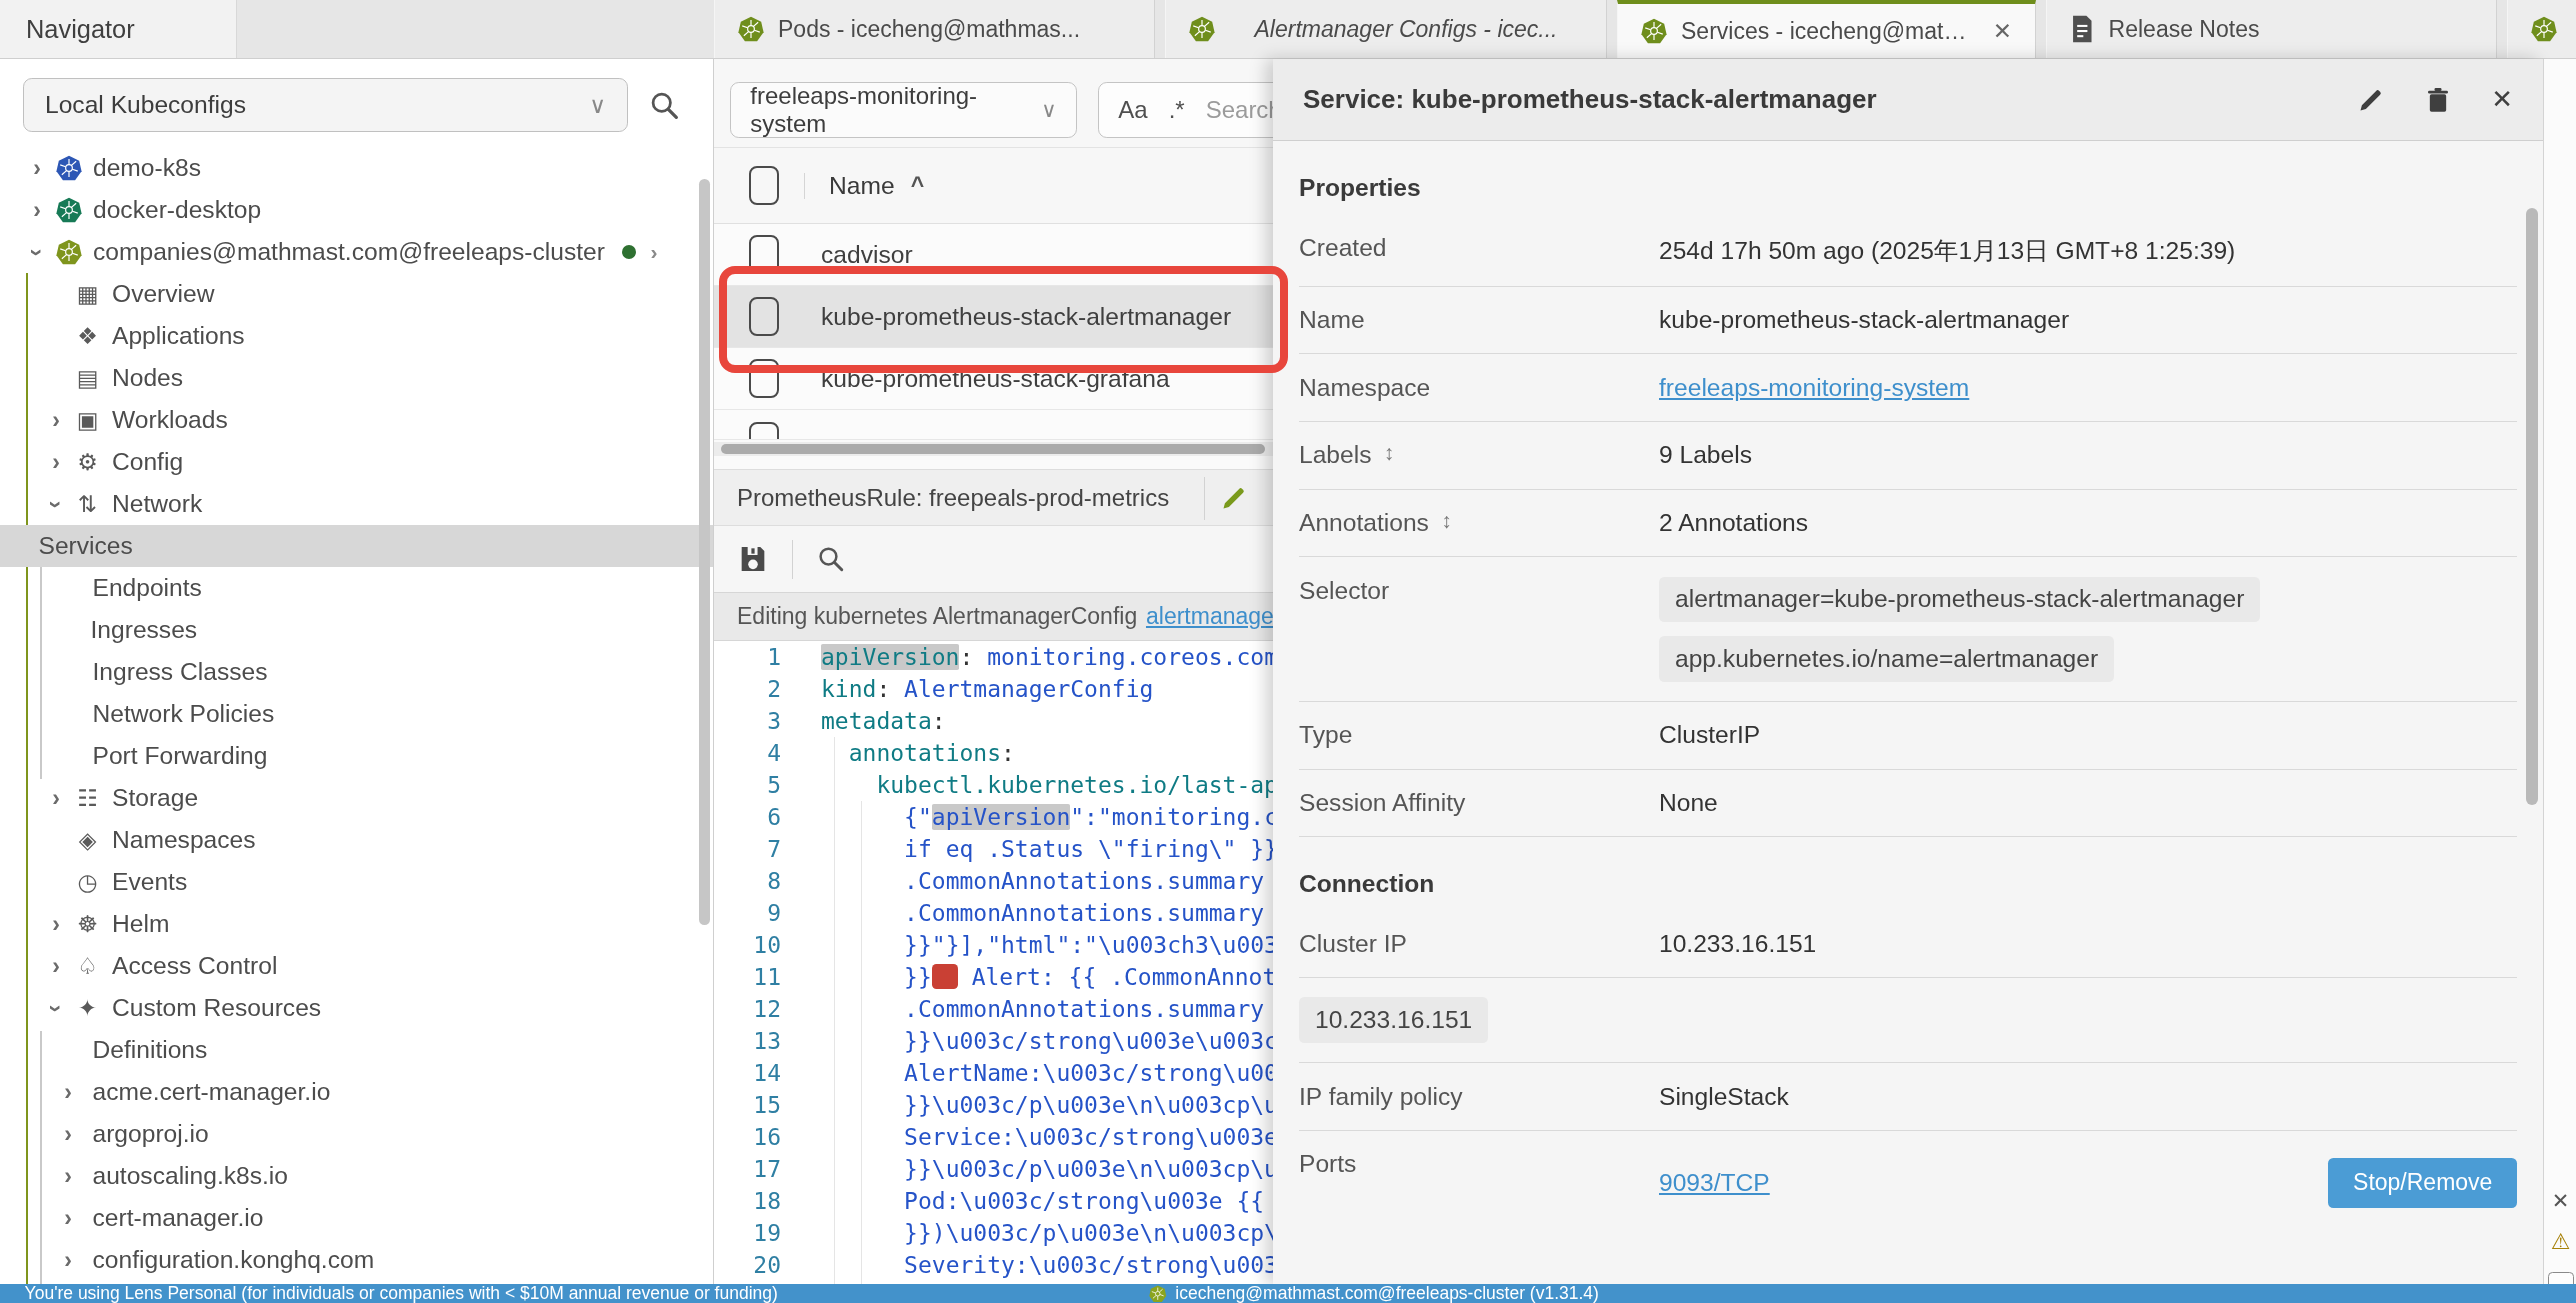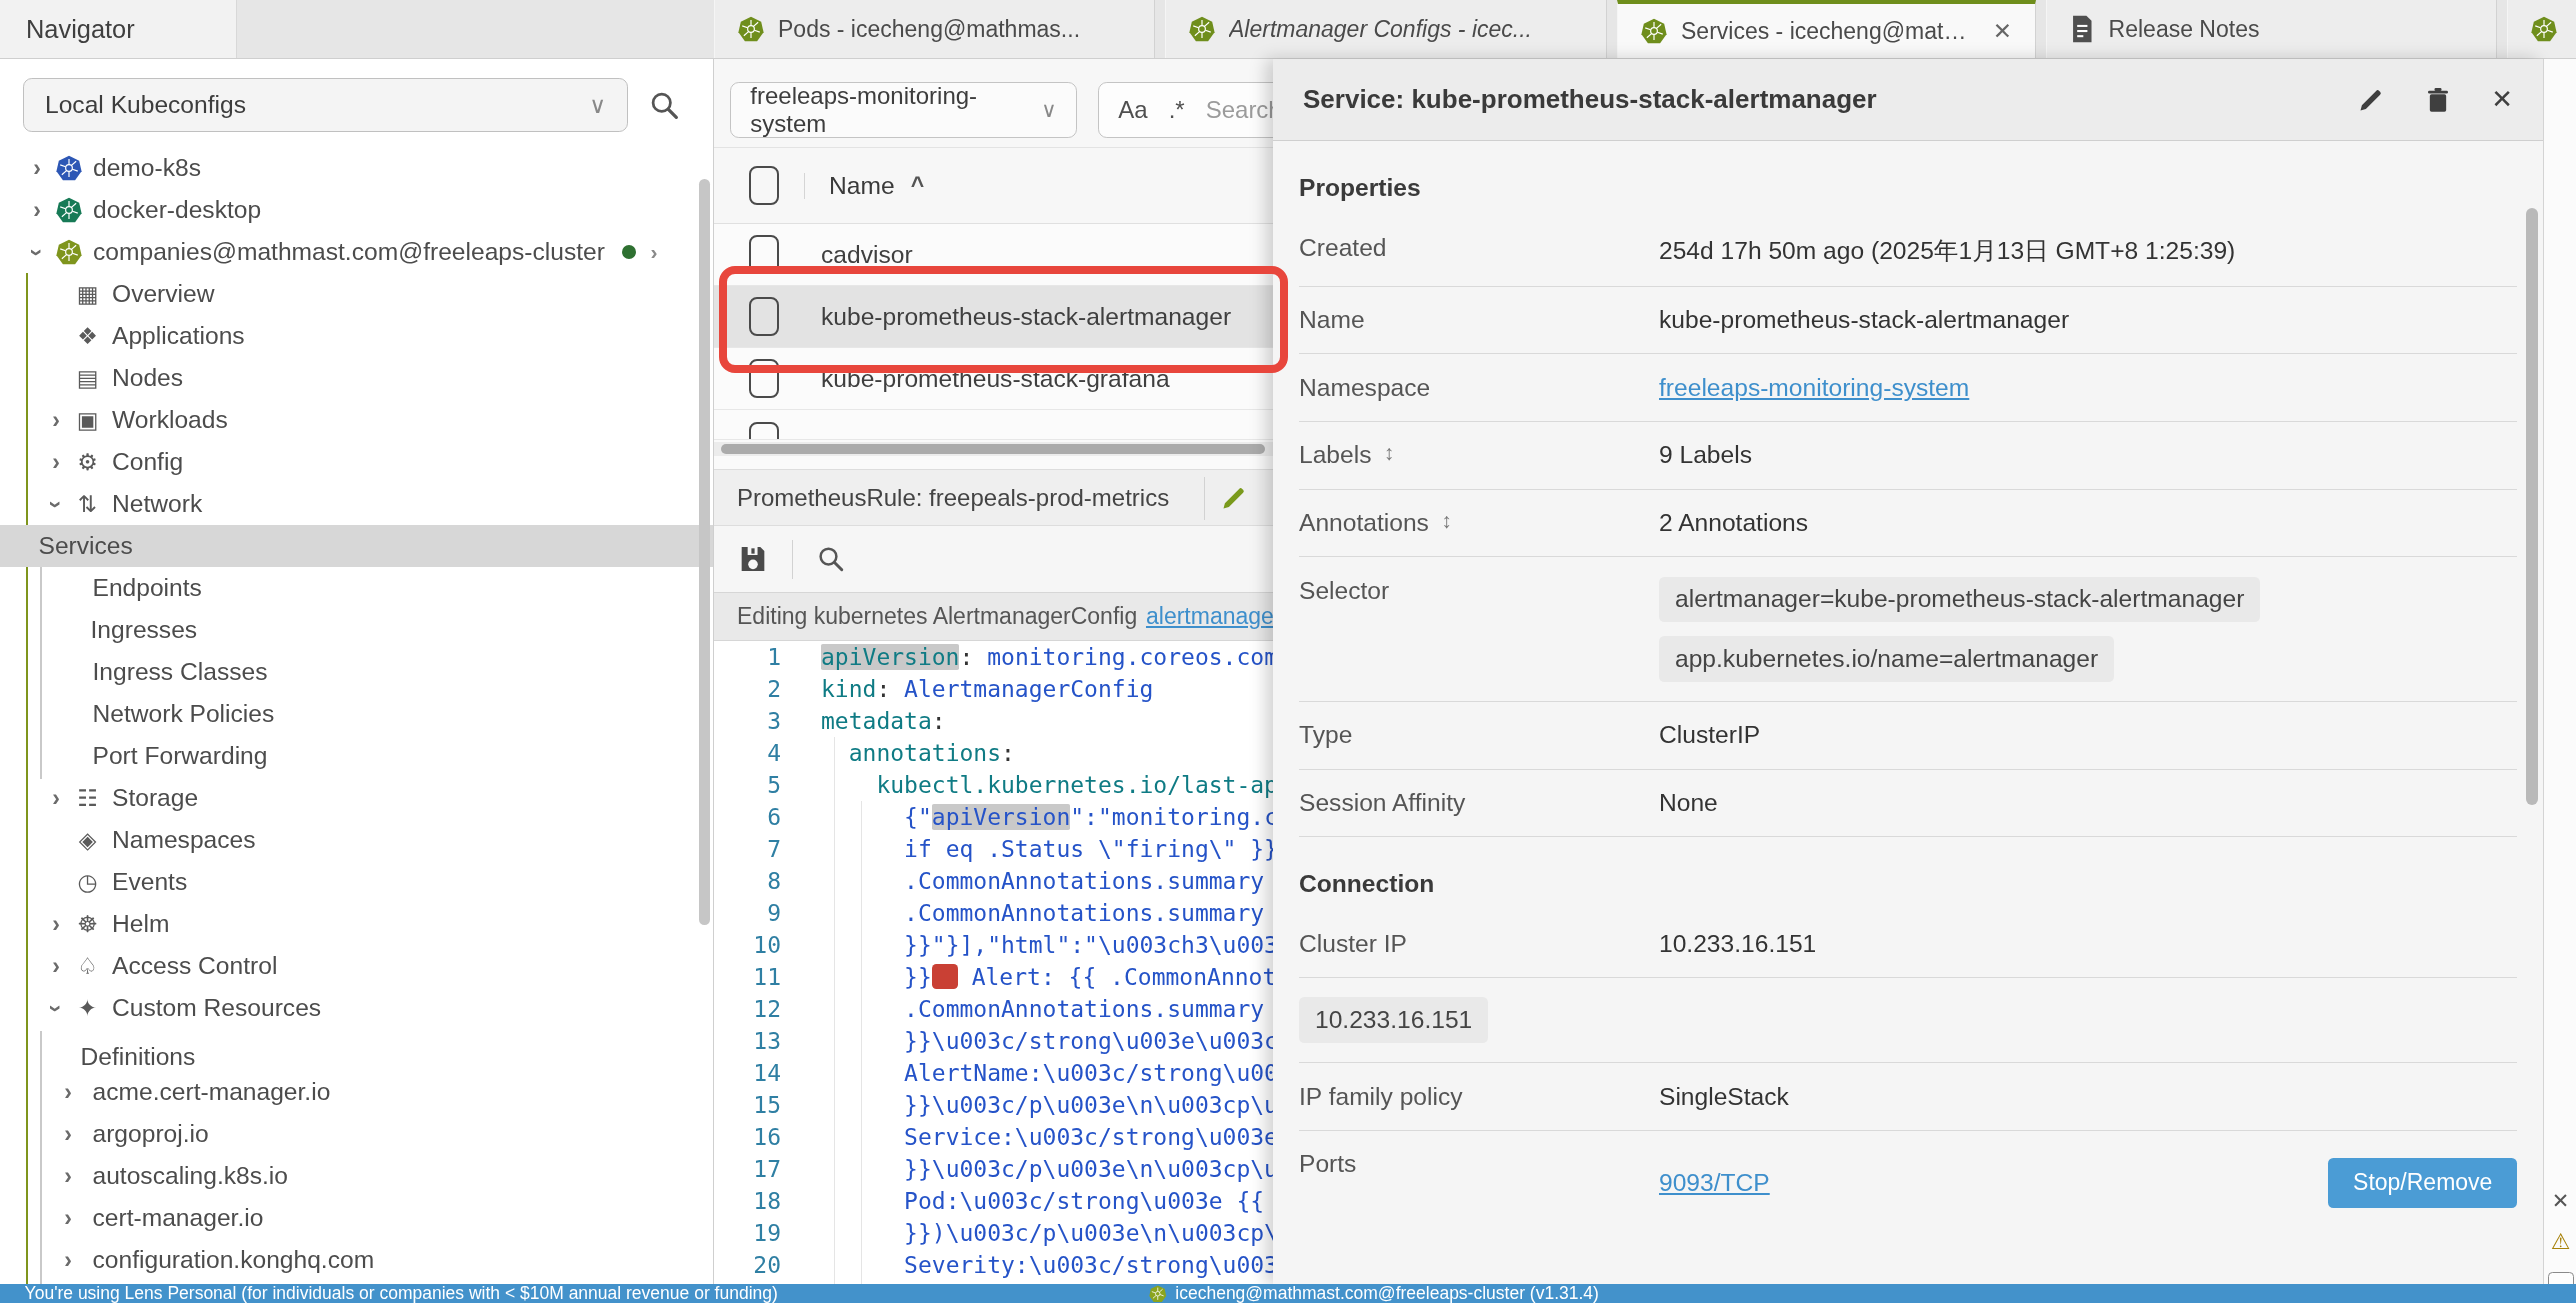--- a/index.html
+++ b/index.html
@@ -12,21 +12,21 @@
     background:#e6e6e6; border-bottom:0.9px solid #cfcfcf; }
   .nav-tab { position:absolute; left:0; top:0; width:237px; height:58px;
     background:#f2f2f2; border-right:0.9px solid #d8d8d8; display:flex; align-items:center;
     padding-left:26px; font-size:25.4px; color:#3f3f3f; }
   .tabs { position:absolute; left:714px; top:0; height:58px; display:flex;gap:10px; }
   .tab { height:58px; display:flex; align-items:center; gap:14px; padding:0 23px;
     background:#ededed; border-right:0.9px solid #d2d2d2; border-left:0.9px solid #f5f5f5;
     overflow:hidden; }
   .tab .lbl { font-size:23px; color:#4a4a4a; white-space:nowrap; overflow:hidden;
     text-overflow:ellipsis; flex:1; }
-  .tab.italic .lbl { font-style:italic; }
+  .tab.italic .lbl { font-style:italic;text-align:center; }
   .tab.active { background:#f9f9f9; border-top:4.4px solid #6f8e1c; }
   .tab .close { font-size:23px; color:#666; margin-left:10.5px; }
 
   
   .sidebar { position:absolute; left:0; top:59px; width:714px; height:1226px;
     background:#ffffff; border-right:0.9px solid #cfcfcf; }
   .side-head { position:relative; height:88px; }
   .kc-select { position:absolute; left:23px; top:19.3px; width:605px; height:54px;
     border:1.8px solid #c0c0c0; border-radius:8.8px; background:#f4f4f4; display:flex;
     align-items:center; padding:0 21px; font-size:24.6px; color:#3d3d3d; }
@@ -373,21 +373,21 @@
           <div class="titem" style="padding-left: 42px;">
             <span class="chevbox"><span class="c">›</span></span>
             <span class="iconbox">♤</span>
             <span class="t">Access Control</span>
           </div>
           <div class="titem" style="padding-left: 42px;">
             <span class="chevbox"><span class="c down">›</span></span>
             <span class="iconbox">✦</span>
             <span class="t">Custom Resources</span>
           </div>
-          <div class="titem" style="padding-left: 42px; align-items: flex-end;">
+          <div class="titem" style="padding-left: 54px;">
             <span class="chevbox"></span>
             <span style="width: 3.5px;"></span>
             <span class="t">Definitions</span>
           </div>
           <div class="titem" style="padding-left: 54px;">
             <span class="chevbox"><span class="c">›</span></span>
             <span style="width: 3.5px;"></span>
             <span class="t">acme.cert-manager.io</span>
           </div>
           <div class="titem" style="padding-left: 54px;">

